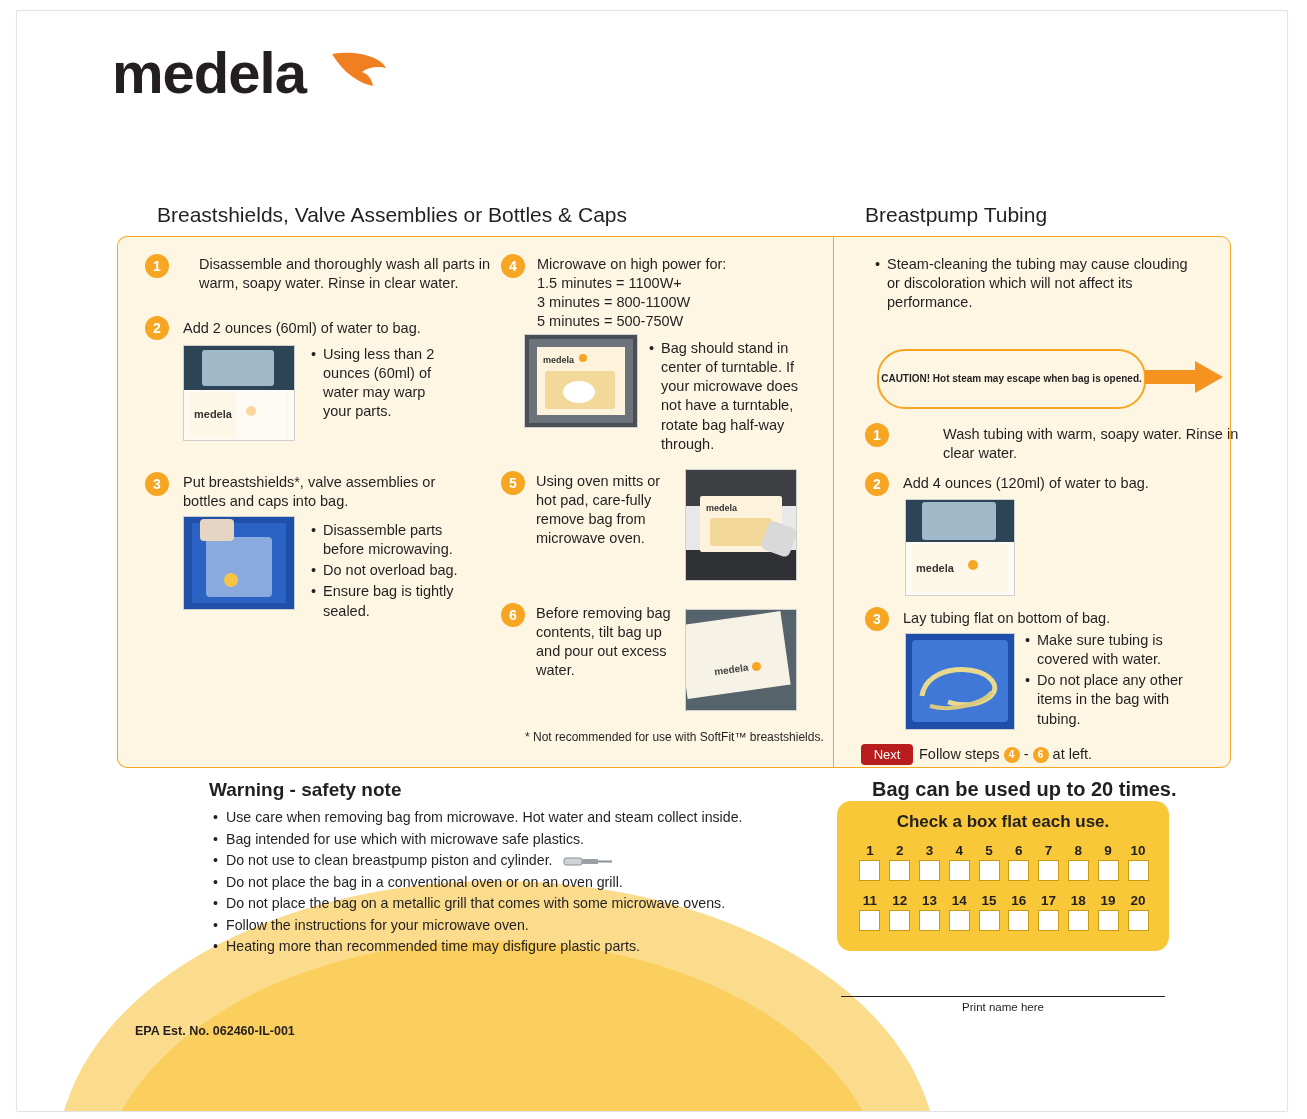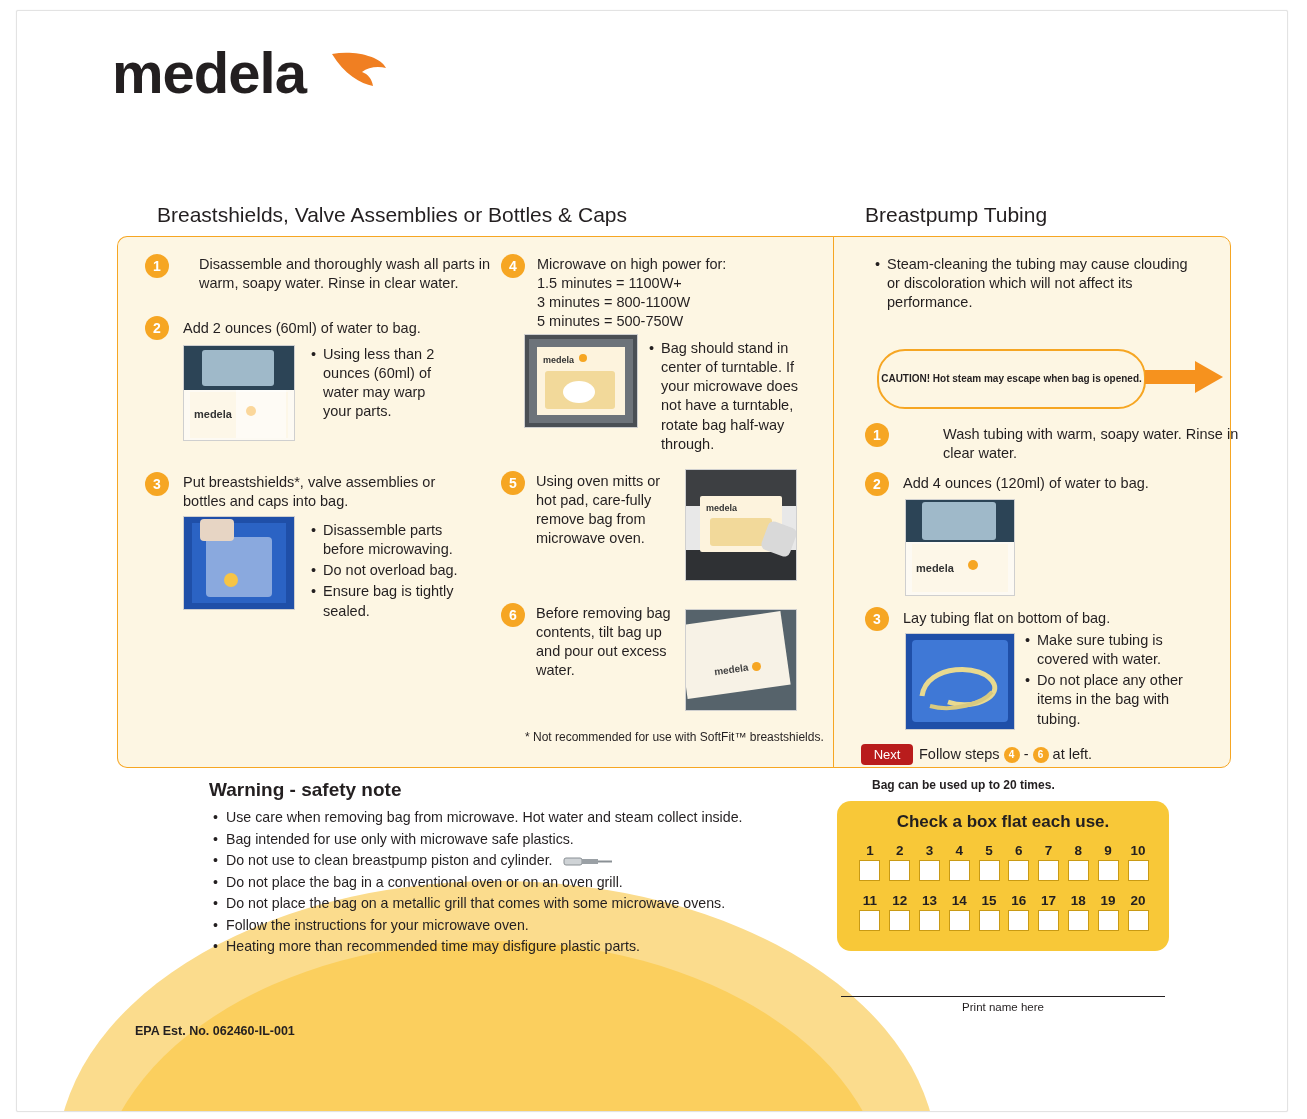--- a/index.html
+++ b/index.html
@@ -45,21 +45,21 @@
 
   .warn-title{position:absolute;left:192px;top:768px;font-size:19px;font-weight:bold;}
   .warn-list{position:absolute;left:196px;top:796px;width:600px;font-size:14.2px;line-height:1.52;}
   .warn-list li{position:relative;list-style:none;}
   .warn-list ul{margin:0;padding:0;}
   .warn-list li:before{content:"\2022";position:absolute;left:0;top:0;}
   .warn-list li span{display:inline-block;padding-left:13px;}
 
   .epa{position:absolute;left:118px;top:1013px;font-size:12.5px;font-weight:bold;}
 
-  .bagtimes{position:absolute;left:855px;top:767px;font-size:12px;font-weight:bold;}
+  .bagtimes{position:absolute;left:855px;top:767px;font-size:20px;font-weight:bold;}
   .checkbox-card{position:absolute;left:820px;top:790px;width:332px;height:150px;background:#f8c838;border-radius:14px;}
   .checkbox-card .cc-title{position:absolute;left:0;right:0;top:11px;text-align:center;font-size:17px;font-weight:bold;color:#231f20;}
   .grid{position:absolute;left:22px;top:42px;width:290px;}
   .grow{display:flex;justify-content:space-between;margin-bottom:2px;}
   .gcell{width:22px;text-align:center;font-size:13.5px;font-weight:bold;color:#231f20;}
   .growbox{display:flex;justify-content:space-between;margin-bottom:12px;}
   .cbox{width:19px;height:19px;background:#fff;border:1px solid #c99a14;}
   .signline{position:absolute;left:824px;top:985px;width:324px;border-bottom:1.5px solid #231f20;}
   .signlabel{position:absolute;left:824px;top:990px;width:324px;text-align:center;font-size:11.5px;}
 </style>
@@ -213,21 +213,21 @@
       <span class="mini">4</span>
       <span>-</span>
       <span class="mini">6</span>
       <span>at left.</span>
     </div>
 
     <div class="warn-title">Warning - safety note</div>
     <div class="warn-list">
       <ul>
         <li><span>Use care when removing bag from microwave. Hot water and steam collect inside.</span></li>
-        <li><span>Bag intended for use only with microwave safe plastics.</span></li>
+        <li><span>Bag intended for use which with microwave safe plastics.</span></li>
         <li><span>Do not use to clean breastpump piston and cylinder.</span>
           <svg style="vertical-align:middle;margin-left:6px;" width="52" height="14" viewBox="0 0 52 14">
             <rect x="2" y="4" width="18" height="7" rx="2" fill="#cfd3d6" stroke="#8a9095"></rect>
             <rect x="20" y="5" width="16" height="5" fill="#9aa0a5"></rect>
             <line x1="36" y1="7.5" x2="50" y2="7.5" stroke="#8a9095" stroke-width="2"></line>
           </svg>
         </li>
         <li><span>Do not place the bag in a conventional oven or on an oven grill.</span></li>
         <li><span>Do not place the bag on a metallic grill that comes with some microwave ovens.</span></li>
         <li><span>Follow the instructions for your microwave oven.</span></li>

